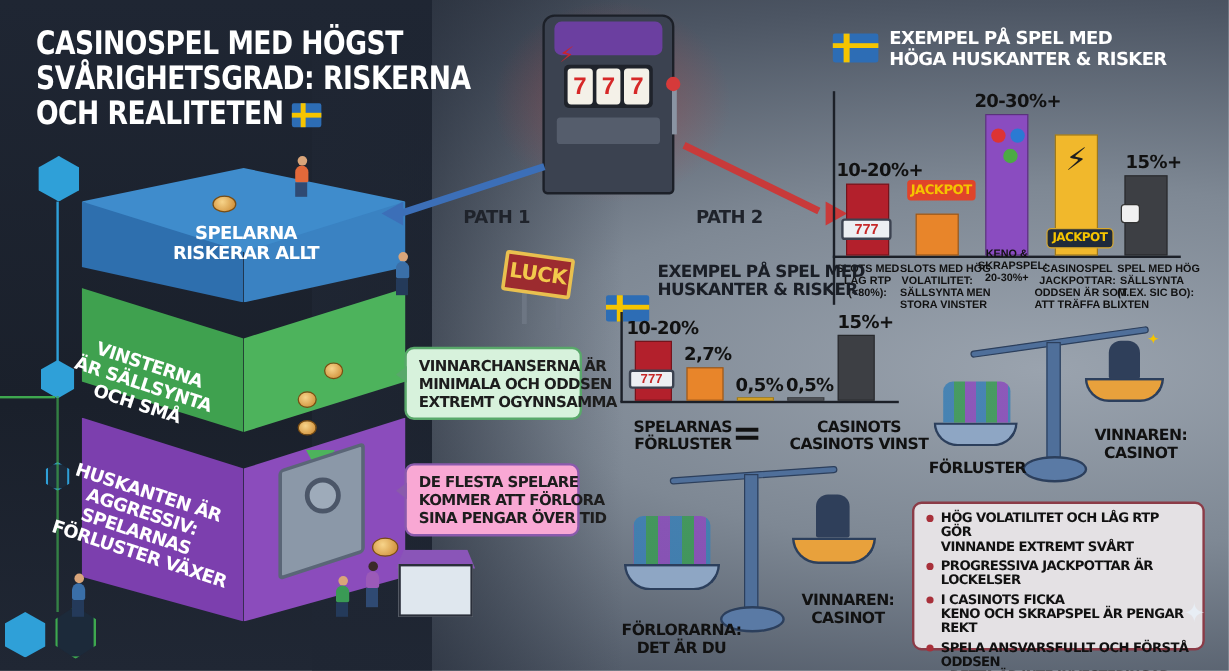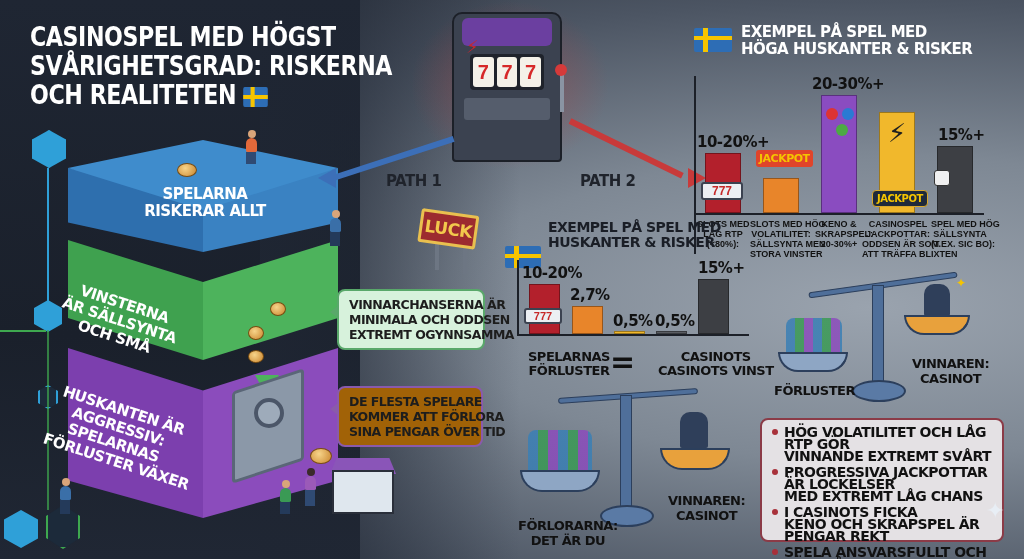--- a/index.html
+++ b/index.html
@@ -37,21 +37,21 @@
   .purple-left { left:68px; top:348px; width:135px; height:170px; background:#7c3fae; clip-path: polygon(0 0,100% 25%,100% 100%,0 78%); }
   .purple-right { left:203px; top:348px; width:135px; height:170px; background:#8b4cbc; clip-path: polygon(0 25%,100% 0,100% 78%,0 100%); }
 
   .block-label { color:#fff; font-size:15px; line-height:17px; text-align:center; white-space:nowrap; }
 
   .safe { left:232px; top:380px; width:72px; height:92px; background:#8b98a8; border:3px solid #5a6677; border-radius:4px; transform: skewY(-18deg); }
   .safe-dial { left:254px; top:398px; width:30px; height:30px; border-radius:50%; border:4px solid #4b5668; background:#9eabba; }
 
   .bubble { border-radius:8px; padding:6px 10px; font-size:12.5px; line-height:15px; color:#1d1d1d; white-space:nowrap; }
   .bubble-green { left:337px; top:289px; width:148px; background:#d7f2dc; border:2px solid #59a86a; }
-  .bubble-purple { left:337px; top:386px; width:146px; background:#a16207; border:2px solid #8a5aac; }
+  .bubble-purple { left:337px; top:386px; width:146px; background:#f9a8d4; border:2px solid #8a5aac; }
   .bubble::before { content:""; position:absolute; left:-9px; top:14px; width:0; height:0; border-top:7px solid transparent; border-bottom:7px solid transparent; border-right:9px solid; }
   .bubble-green::before { border-right-color:#59a86a; }
   .bubble-purple::before { border-right-color:#8a5aac; }
 
   
   .slot-body { left:452px; top:12px; width:110px; height:150px; background:#3b4250; border:2px solid #1c2028; border-radius:10px 10px 4px 4px; }
   .slot-top { left:462px; top:18px; width:90px; height:28px; background:#6b3fa0; border-radius:6px; }
   .slot-reels { left:470px; top:54px; width:74px; height:36px; background:#1f232b; border-radius:4px; display:flex; gap:3px; padding:3px; }
   .reel { flex:1; background:#f4f1e8; color:#d62828; font-weight:bold; font-size:20px; text-align:center; line-height:30px; border-radius:3px; }
   .slot-panel { left:464px; top:98px; width:86px; height:22px; background:#555d6c; border-radius:3px; }
@@ -77,21 +77,21 @@
   
   .beam { height:6px; background:#4f6f9a; border:1px solid #2c3f5c; border-radius:3px; }
   .pillar { width:12px; background:#4f6f9a; border:1px solid #2c3f5c; }
   .pan { border-radius: 0 0 60px 60px; border:2px solid #2c3f5c; }
   .base { border-radius:50%; background:#5a7aa5; border:2px solid #2c3f5c; }
   .scale-label { font-size:13px; line-height:15px; color:#111; text-align:center; white-space:nowrap; }
   .person { width:11px; height:14px; border-radius:6px 6px 2px 2px; }
   .head { width:8px; height:8px; border-radius:50%; background:#d9a57a; }
 
   .notes { left:760px; top:418px; width:244px; height:124px; background:#e4e1e4; border:2px solid #8b3b47; border-radius:8px; padding:6px 10px; }
-  .note-item { display:flex; gap:6px; font-size:14px; line-height:12px; color:#111; margin-bottom:4px; font-weight:bold; }
+  .note-item { display:flex; gap:6px; font-size:11px; line-height:12px; color:#111; margin-bottom:4px; font-weight:bold; }
   .dot { width:6px; height:6px; border-radius:50%; background:#a8303a; margin-top:3px; flex:none; }
 
   .coin { border-radius:50%; background: radial-gradient(circle at 40% 35%, #f7d48a, #c9842c); border:1px solid #7a4d12; }
   .bank { left:332px; top:470px; width:62px; height:44px; background:#dfe7ee; border:2px solid #2a2f3a; }
   .bank-roof { left:330px; top:458px; width:66px; height:16px; background:#8a55b8; clip-path: polygon(10% 0,90% 0,100% 100%,0 100%); }
   .sparkle { color:#e8eef5; font-size:22px; }
 </style>
 </head>
 <body>
 
@@ -252,21 +252,21 @@
     <div>SLOTS MED</div>
     <div>LÅG RTP</div>
     <div>(&lt;80%):</div>
   </div>
   <div class="cat" style="left:750px;top:219px;width:62px;">
     <div>SLOTS MED HÖG</div>
     <div>VOLATILITET:</div>
     <div>SÄLLSYNTA MEN</div>
     <div>STORA VINSTER</div>
   </div>
-  <div class="cat" style="left:815px;top:219px;width:48px;">
+  <div class="cat" style="left:815px;top:206px;width:48px;">
     <div>KENO &amp;</div>
     <div>SKRAPSPEL:</div>
     <div>20-30%+</div>
   </div>
   <div class="cat" style="left:862px;top:219px;width:72px;">
     <div>CASINOSPEL</div>
     <div>JACKPOTTAR:</div>
     <div>ODDSEN ÄR SOM</div>
     <div>ATT TRÄFFA BLIXTEN</div>
   </div>
@@ -349,21 +349,20 @@
     <span class="dot"></span>
     <div>
         <div>HÖG VOLATILITET OCH LÅG RTP GÖR</div>
         <div>VINNANDE EXTREMT SVÅRT</div>
       </div>
   </div>
   <div class="note-item">
     <span class="dot"></span>
     <div>
         <div>PROGRESSIVA JACKPOTTAR ÄR LOCKELSER</div>
-        <div>MED EXTREMT LÅG CHANS</div>
       </div>
   </div>
   <div class="note-item">
     <span class="dot"></span>
     <div>
         <div>I CASINOTS FICKA</div>
         <div>KENO OCH SKRAPSPEL ÄR PENGAR REKT</div>
       </div>
   </div>
   <div class="note-item">

